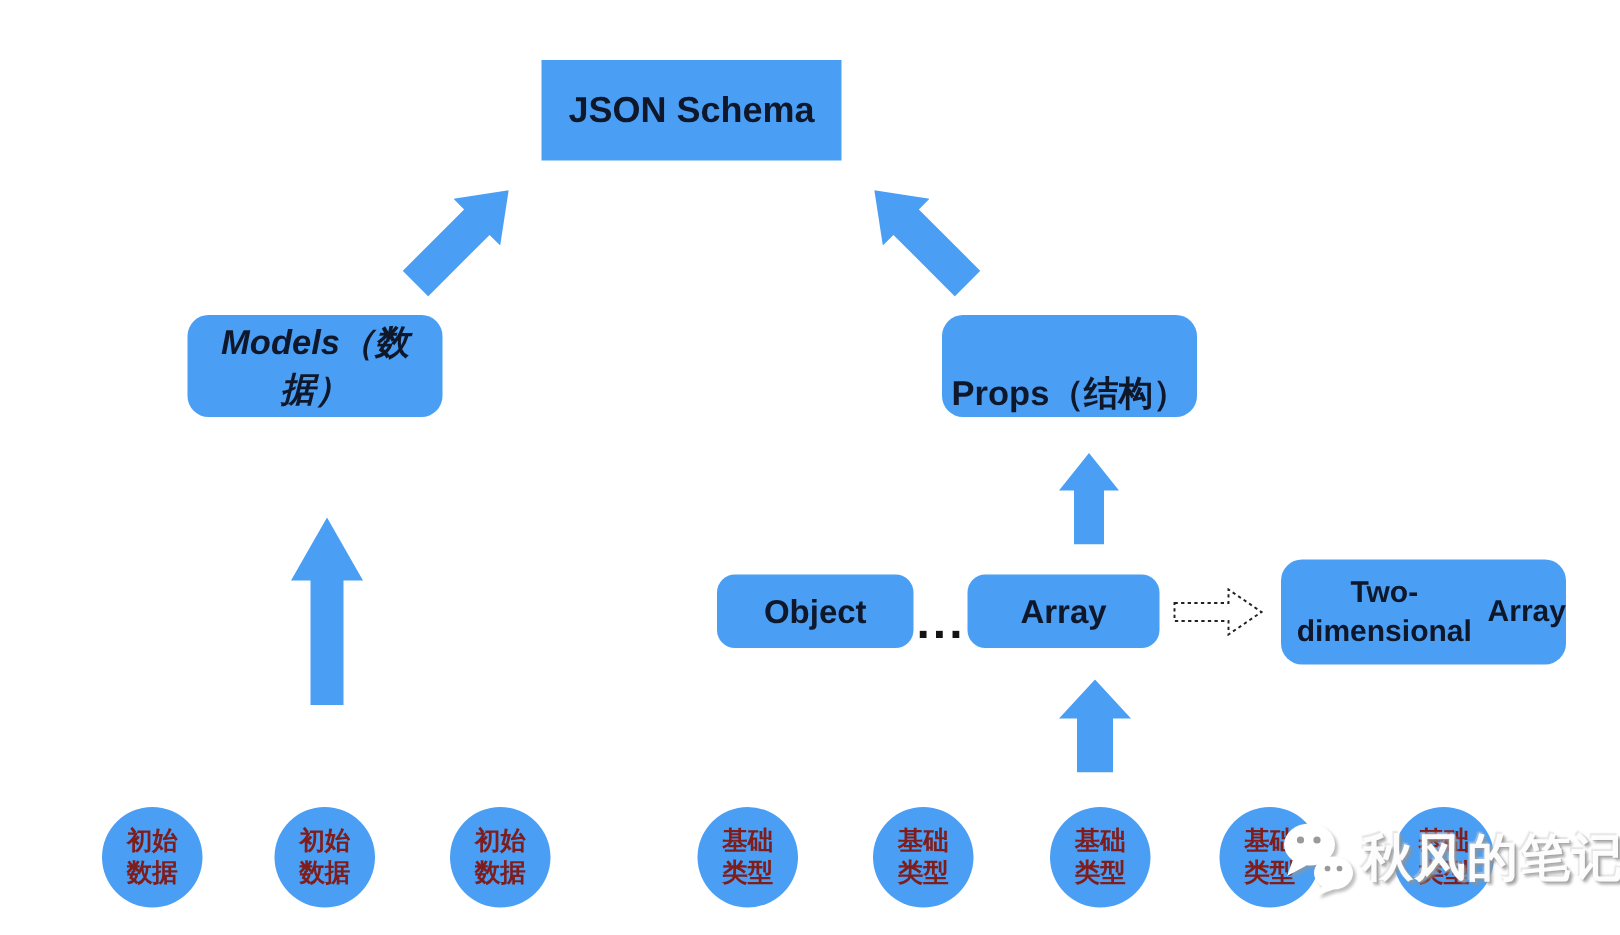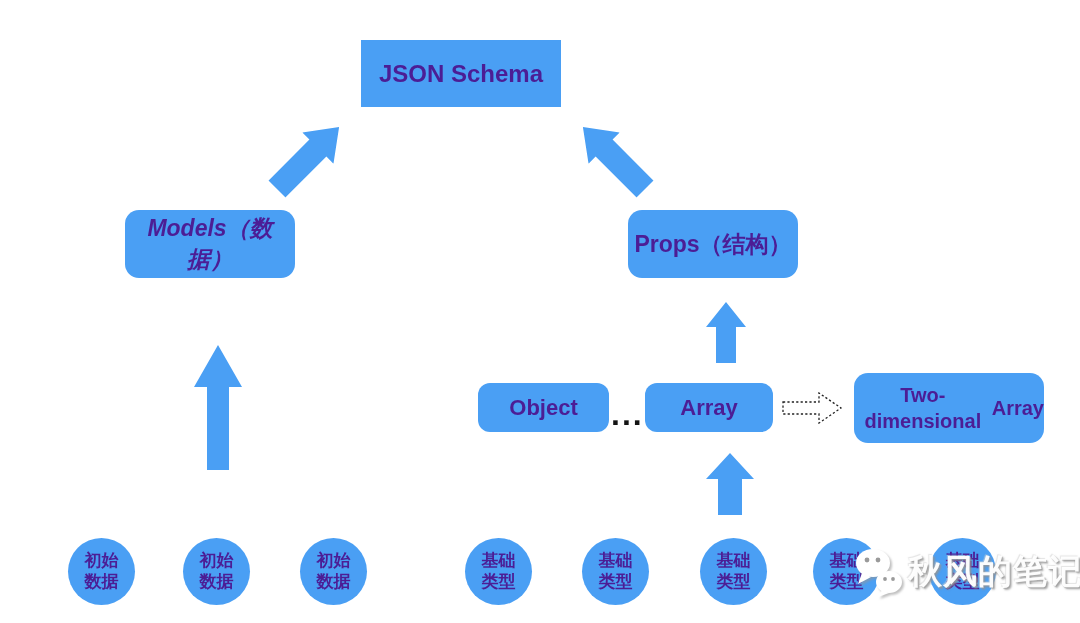--- a/index.html
+++ b/index.html
@@ -6,37 +6,37 @@
   .canvas{
     position:relative;
     width:1080px;height:623px;
     background:#ffffff;
     overflow:hidden;
     font-family:"Liberation Sans","DejaVu Sans",sans-serif;
   }
   .node{
     position:absolute;
     background:#4A9FF4;
-    color:#4c1d95;
+    color:#0f172a;
     font-weight:bold;
     display:flex;
     align-items:center;
     justify-content:center;
     text-align:center;
     box-sizing:border-box;
   }
   .rect{border-radius:0;}
   .rounded{border-radius:14px;}
   .rounded-sm{border-radius:12px;text-align:right;}
   .circle{
     position:absolute;
     width:67px;height:67px;
     border-radius:50%;
     background:#4A9FF4;
-    color:#4c1d95;
+    color:#7f1d1d;
     font-weight:bold;
     font-size:17px;
     line-height:1.22;
     display:flex;
     flex-direction:column;
     align-items:center;
     justify-content:center;
     text-align:left;
   }
   .arrow{position:absolute;}
@@ -71,21 +71,21 @@
 <div class="canvas">
 
   <div class="node rect" style="left:361px;top:40px;width:200px;height:67px;font-size:24px;">
     <span>JSON Schema</span>
   </div>
 
   <div class="node rounded" style="left:125px;top:210px;width:170px;height:68px;font-size:23px;font-style:italic;">
     <span>Models（数据）</span>
   </div>
 
-  <div class="node rounded" style="left:628px;top:210px;width:170px;height:68px;font-size:23px;">
+  <div class="node rounded" style="left:628px;top:210px;width:170px;height:68px;font-size:23px;align-items:flex-end;">
     <span>Props（结构）</span>
   </div>
 
   <div class="node rounded-sm" style="left:478px;top:383px;width:131px;height:49px;font-size:22px;">
     <span>Object</span>
   </div>
 
   <span class="ellipsis" style="left:611px;top:396px;">...</span>
 
   <div class="node rounded-sm" style="left:645px;top:383px;width:128px;height:49px;font-size:22px;">

